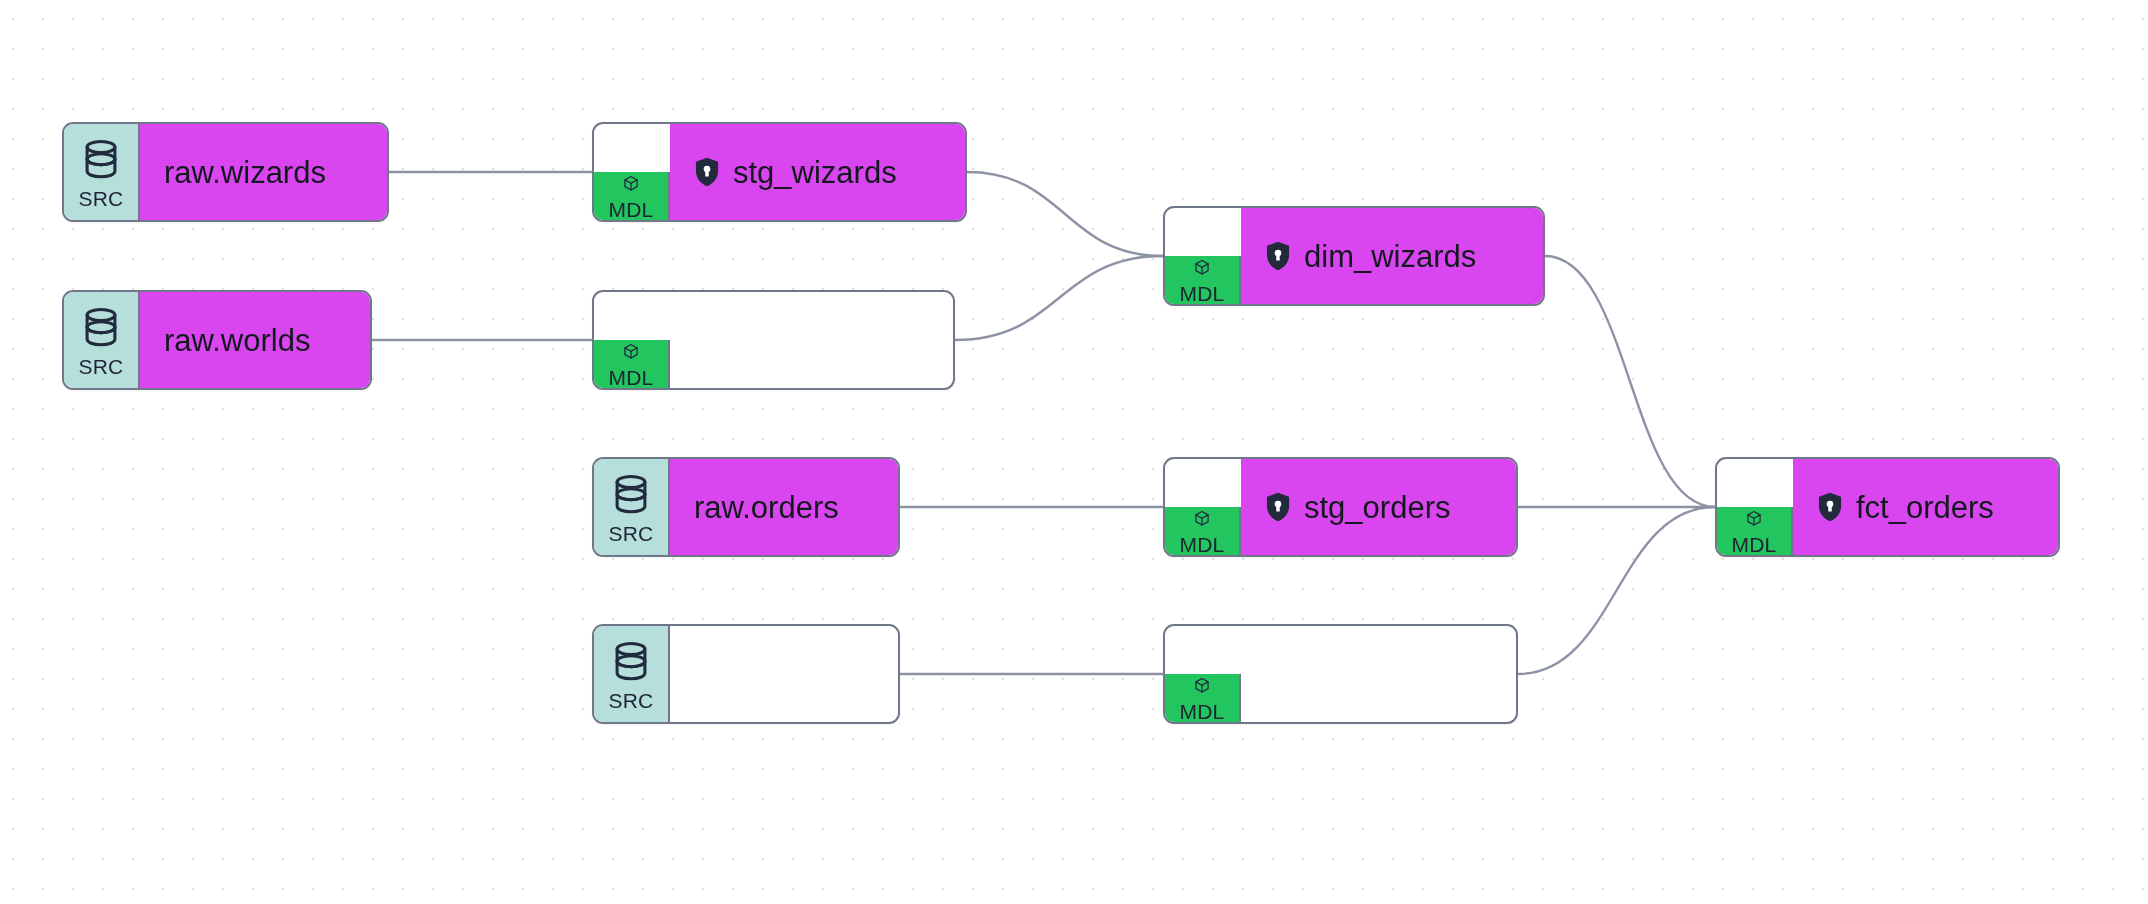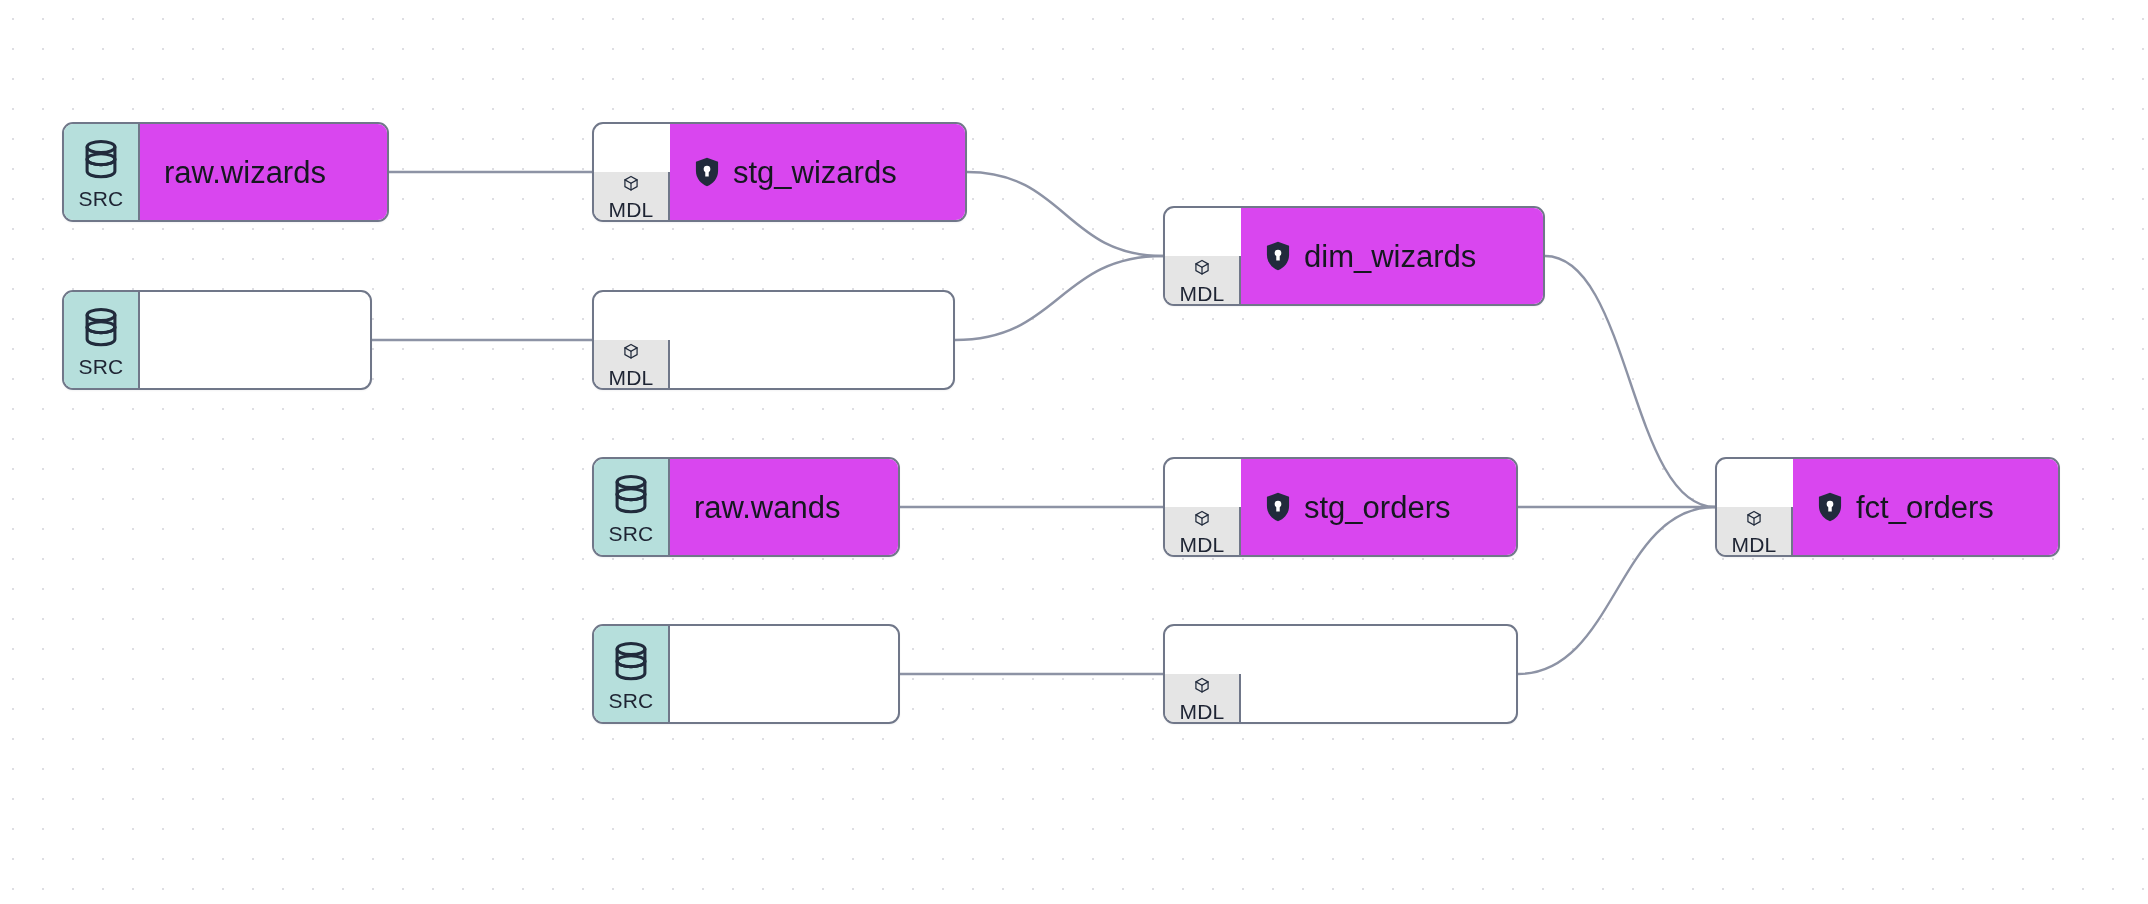--- a/index.html
+++ b/index.html
@@ -46,21 +46,21 @@
     width:76px;
     display:flex;
     flex-direction:column;
     align-items:center;
     justify-content:center;
     gap:7px;
     border-right:2.2px solid #707789;
     padding-top:3px;
   }
   .badge-src { background:#b6dfdc; }
-  .badge-mdl { background:#e5e5e5;margin-top:48px; }
+  .badge-mdl { background:#22c55e;margin-top:48px; }
   .badge svg { display:block; }
   .badge-text {
     font-size:21px;
     line-height:1;
     color:#1e2433;
     letter-spacing:0.2px;
     font-family:"Liberation Sans", sans-serif;
   }
   .node-body {
     flex:1 1 auto;
@@ -114,33 +114,36 @@
       <div class="node" style="left: 62px; top: 290px; width: 310px; height: 100px;">
         <div class="badge badge-src">
           <svg width="40" height="42" viewBox="0 0 24 26" fill="none" stroke="#212b3c" stroke-width="1.9" stroke-linecap="round" stroke-linejoin="round">
             <ellipse cx="12" cy="5" rx="8.6" ry="3.4"></ellipse>
             <path d="M3.4 5 v7.5 c0 1.9 3.85 3.4 8.6 3.4 s8.6 -1.5 8.6 -3.4 V5"></path>
             <path d="M3.4 12.5 v7.5 c0 1.9 3.85 3.4 8.6 3.4 s8.6 -1.5 8.6 -3.4 v-7.5"></path>
             <ellipse cx="12" cy="12.5" rx="8.6" ry="3.4"></ellipse>
           </svg>
           <span class="badge-text">SRC</span>
         </div>
+        <div class="node-body">
+          <span class="node-label">raw.worlds</span>
+        </div>
       </div>
       <div class="node" style="left: 592px; top: 457px; width: 308px; height: 100px;">
         <div class="badge badge-src">
           <svg width="40" height="42" viewBox="0 0 24 26" fill="none" stroke="#212b3c" stroke-width="1.9" stroke-linecap="round" stroke-linejoin="round">
             <ellipse cx="12" cy="5" rx="8.6" ry="3.4"></ellipse>
             <path d="M3.4 5 v7.5 c0 1.9 3.85 3.4 8.6 3.4 s8.6 -1.5 8.6 -3.4 V5"></path>
             <path d="M3.4 12.5 v7.5 c0 1.9 3.85 3.4 8.6 3.4 s8.6 -1.5 8.6 -3.4 v-7.5"></path>
             <ellipse cx="12" cy="12.5" rx="8.6" ry="3.4"></ellipse>
           </svg>
           <span class="badge-text">SRC</span>
         </div>
         <div class="node-body">
-          <span class="node-label">raw.wands</span>
+          <span class="node-label">raw.orders</span>
         </div>
       </div>
       <div class="node" style="left: 592px; top: 624px; width: 308px; height: 100px;">
         <div class="badge badge-src">
           <svg width="40" height="42" viewBox="0 0 24 26" fill="none" stroke="#212b3c" stroke-width="1.9" stroke-linecap="round" stroke-linejoin="round">
             <ellipse cx="12" cy="5" rx="8.6" ry="3.4"></ellipse>
             <path d="M3.4 5 v7.5 c0 1.9 3.85 3.4 8.6 3.4 s8.6 -1.5 8.6 -3.4 V5"></path>
             <path d="M3.4 12.5 v7.5 c0 1.9 3.85 3.4 8.6 3.4 s8.6 -1.5 8.6 -3.4 v-7.5"></path>
             <ellipse cx="12" cy="12.5" rx="8.6" ry="3.4"></ellipse>
           </svg>

